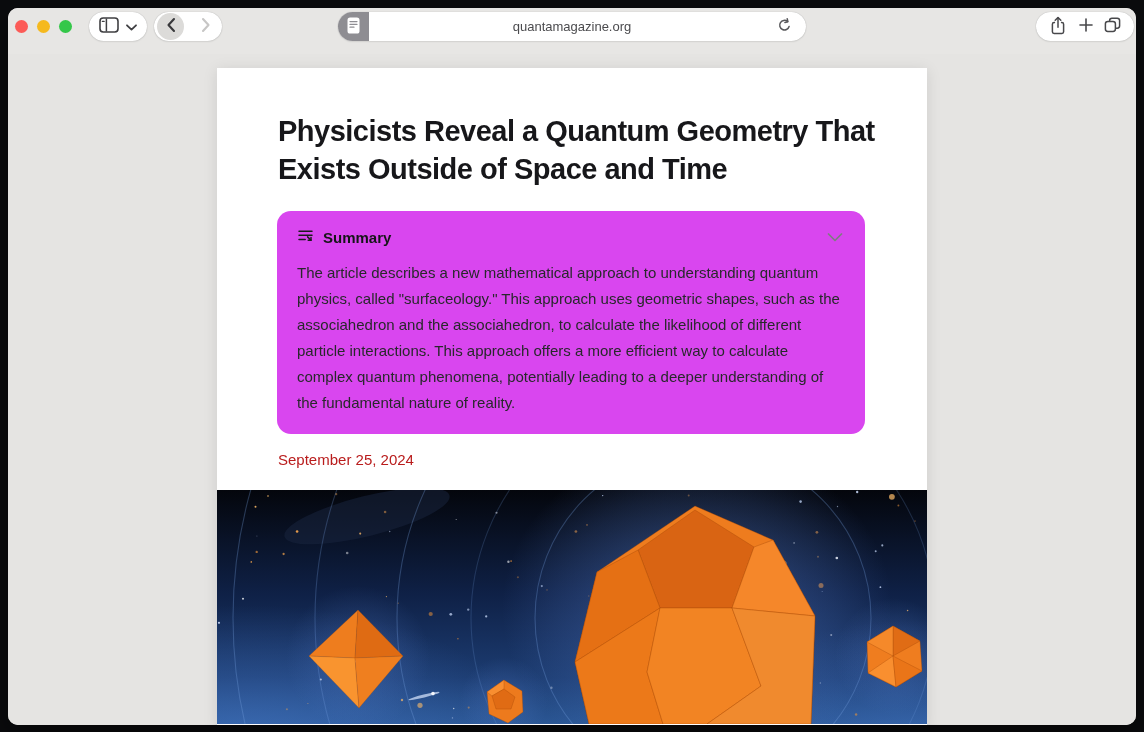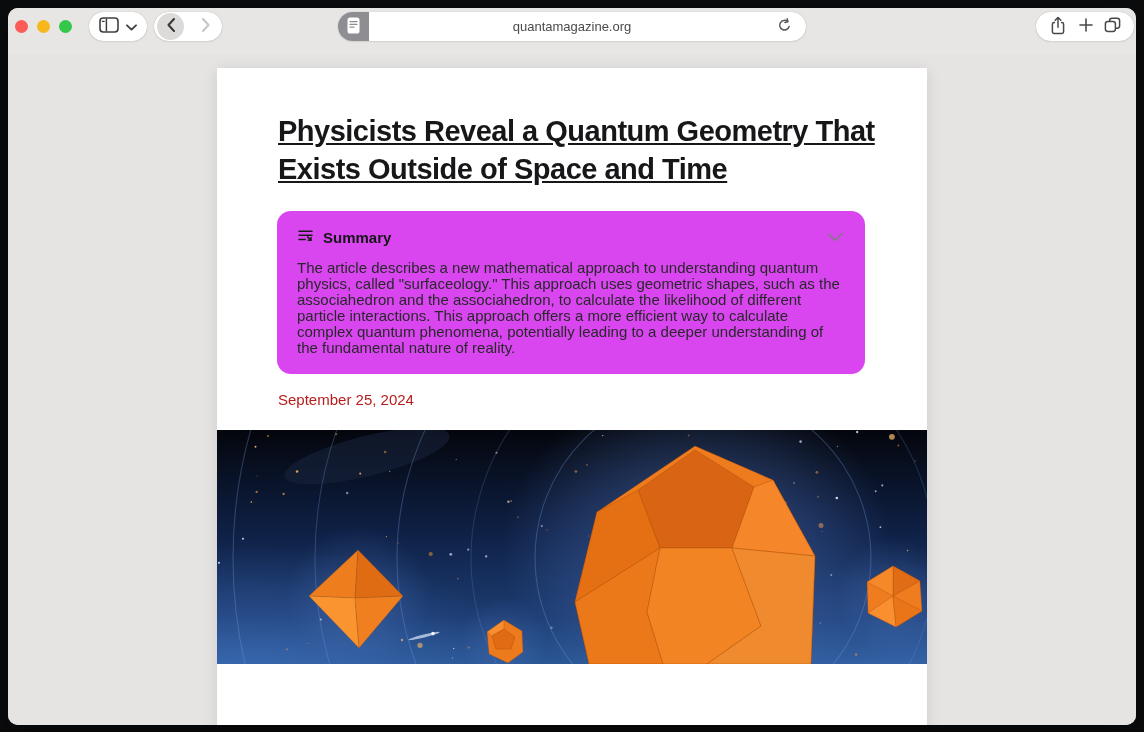--- a/index.html
+++ b/index.html
@@ -45,30 +45,29 @@
   
   .reader { position:absolute; top:46px; left:0; right:0; bottom:0; background:#e5e4e2; overflow:hidden; }
   .card {
     margin:14px auto 0; width:710px; min-height:660px; background:#fff;
     box-shadow:0 2px 14px rgba(0,0,0,.10);
   }
   .title {
     margin:0; padding:44px 40px 0 61px;
     font-size:29px; line-height:38px; font-weight:700; letter-spacing:-0.5px;
     color:#17171a;
-    text-decoration:underline;
   }
   .sumbox {
     margin:23px 0 0 60px; width:588px; background:#d946ef; border-radius:14px;
     padding:16px 22px 18px 20px;
   }
   .sumhead { display:flex; align-items:center; gap:9px; }
   .sumlabel { font-size:15px; font-weight:700; color:#151517; }
   .sumchev { margin-left:auto; }
-  .sumtext { margin:12px 0 0; font-size:15px; line-height:16px; color:#28282b; }
+  .sumtext { margin:12px 0 0; font-size:15px; line-height:26px; color:#28282b; }
   .date { margin:17px 18px 0 61px; font-size:15px; color:#b91c1c; }
   .hero { margin:22px 0 0; width:710px; height:234px; display:block; background:#070a12; }
   .hero svg { display:block; }
 </style>
 </head>
 <body>
 
 <div class="window">
 
   <div class="toolbar">

